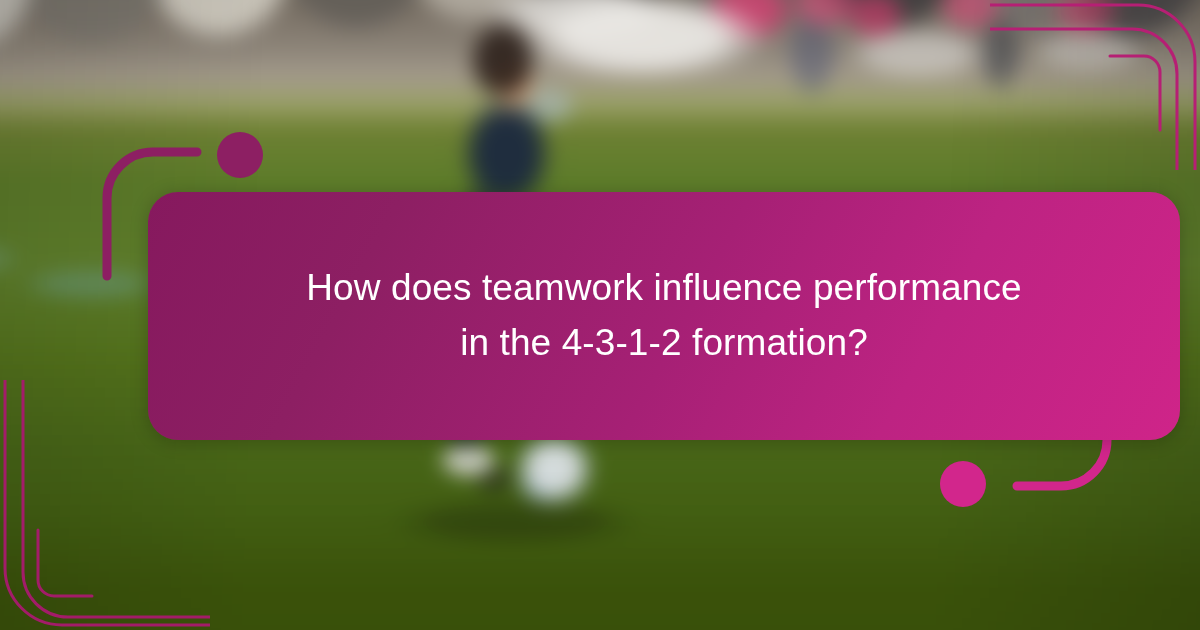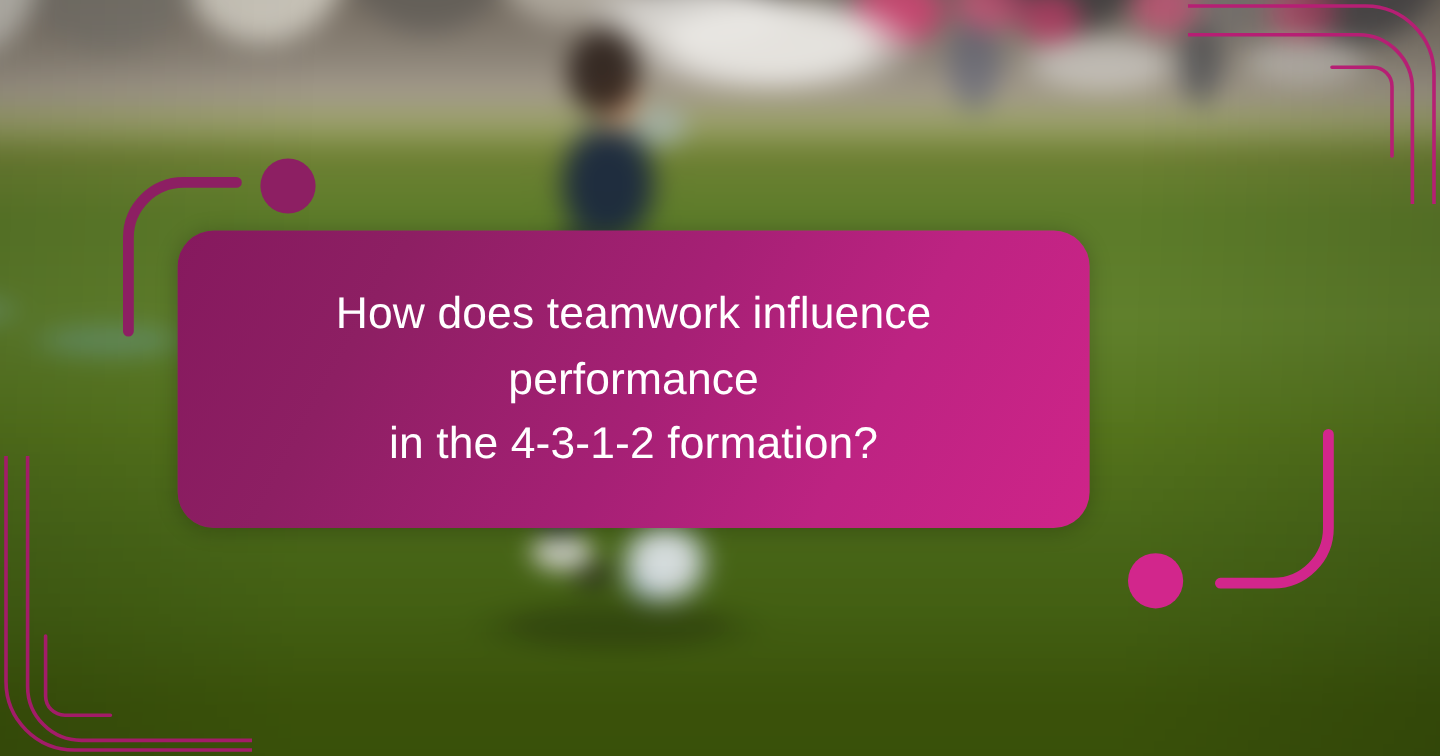--- a/index.html
+++ b/index.html
@@ -134,21 +134,21 @@
     left: 940px; top: 461px;
     width: 46px; height: 46px;
     background: #d2268c;
   }
 
   
   #card {
     position: absolute;
     left: 148px;
     top: 192px;
-    width: 760px;
+    width: 1032px;
     height: 248px;
     border-radius: 30px;
     background: linear-gradient(118deg, #86195e 0%, #8d1f63 22%, #a62075 52%, #bd2382 74%, #cf2489 100%);
     display: flex;
     align-items: center;
     justify-content: center;
     box-shadow: 0 2px 18px rgba(0,0,0,.22);
   }
   #card-title {
     margin: 0;

